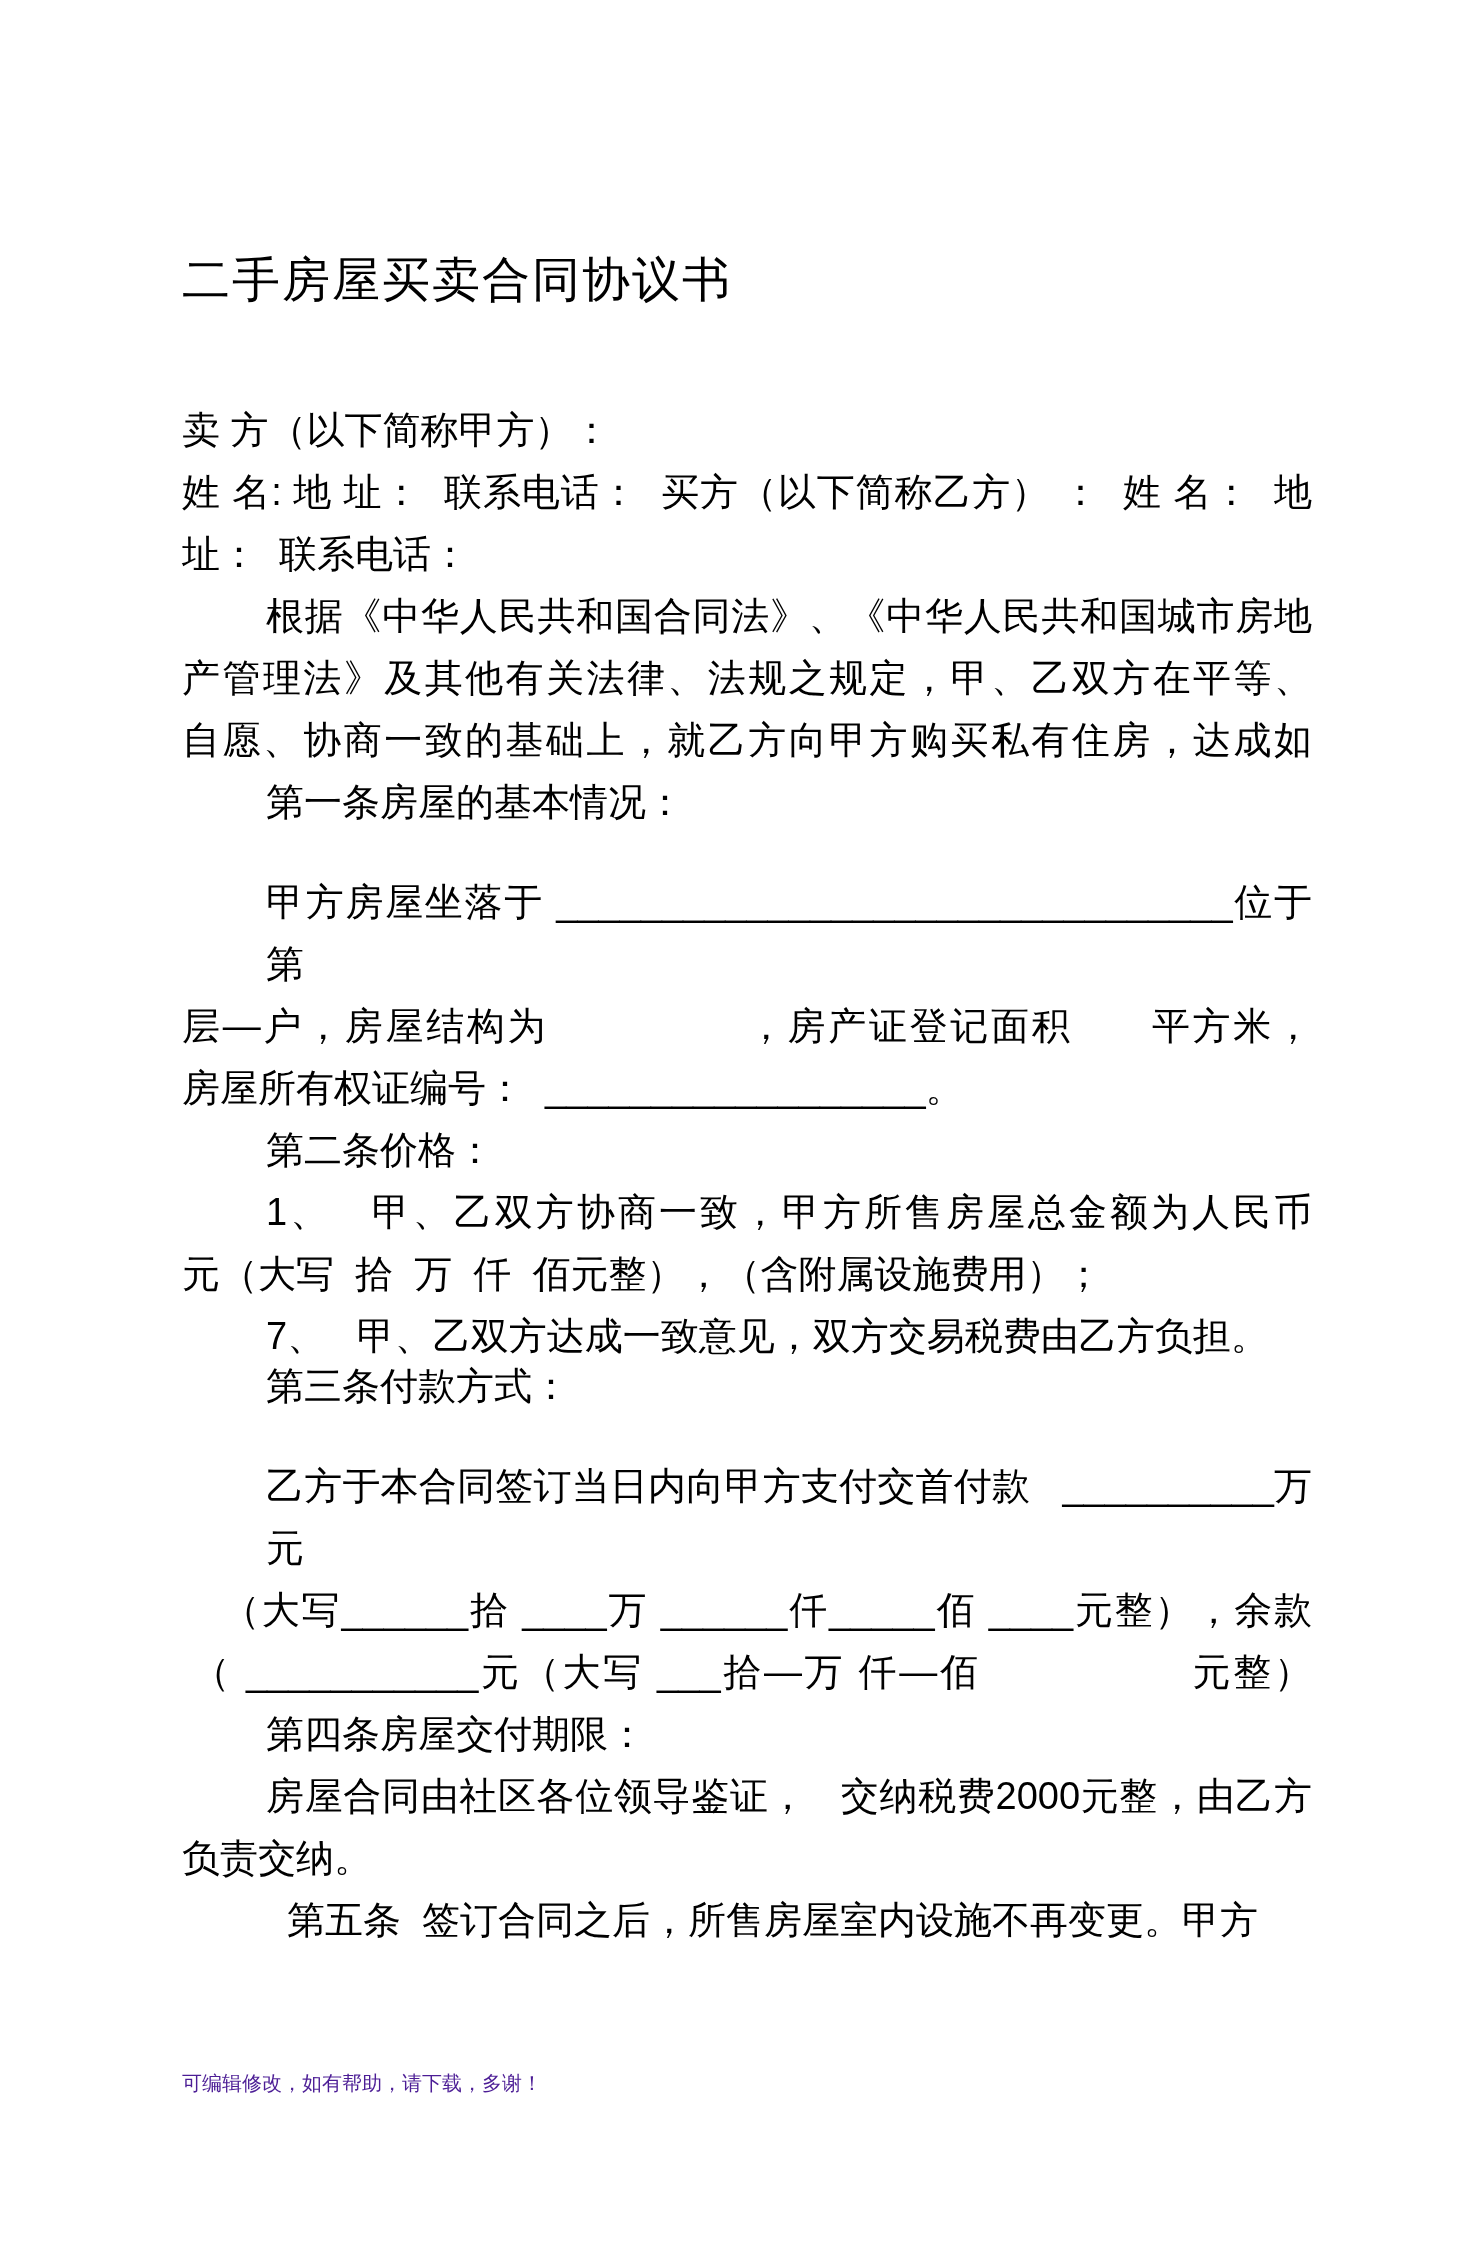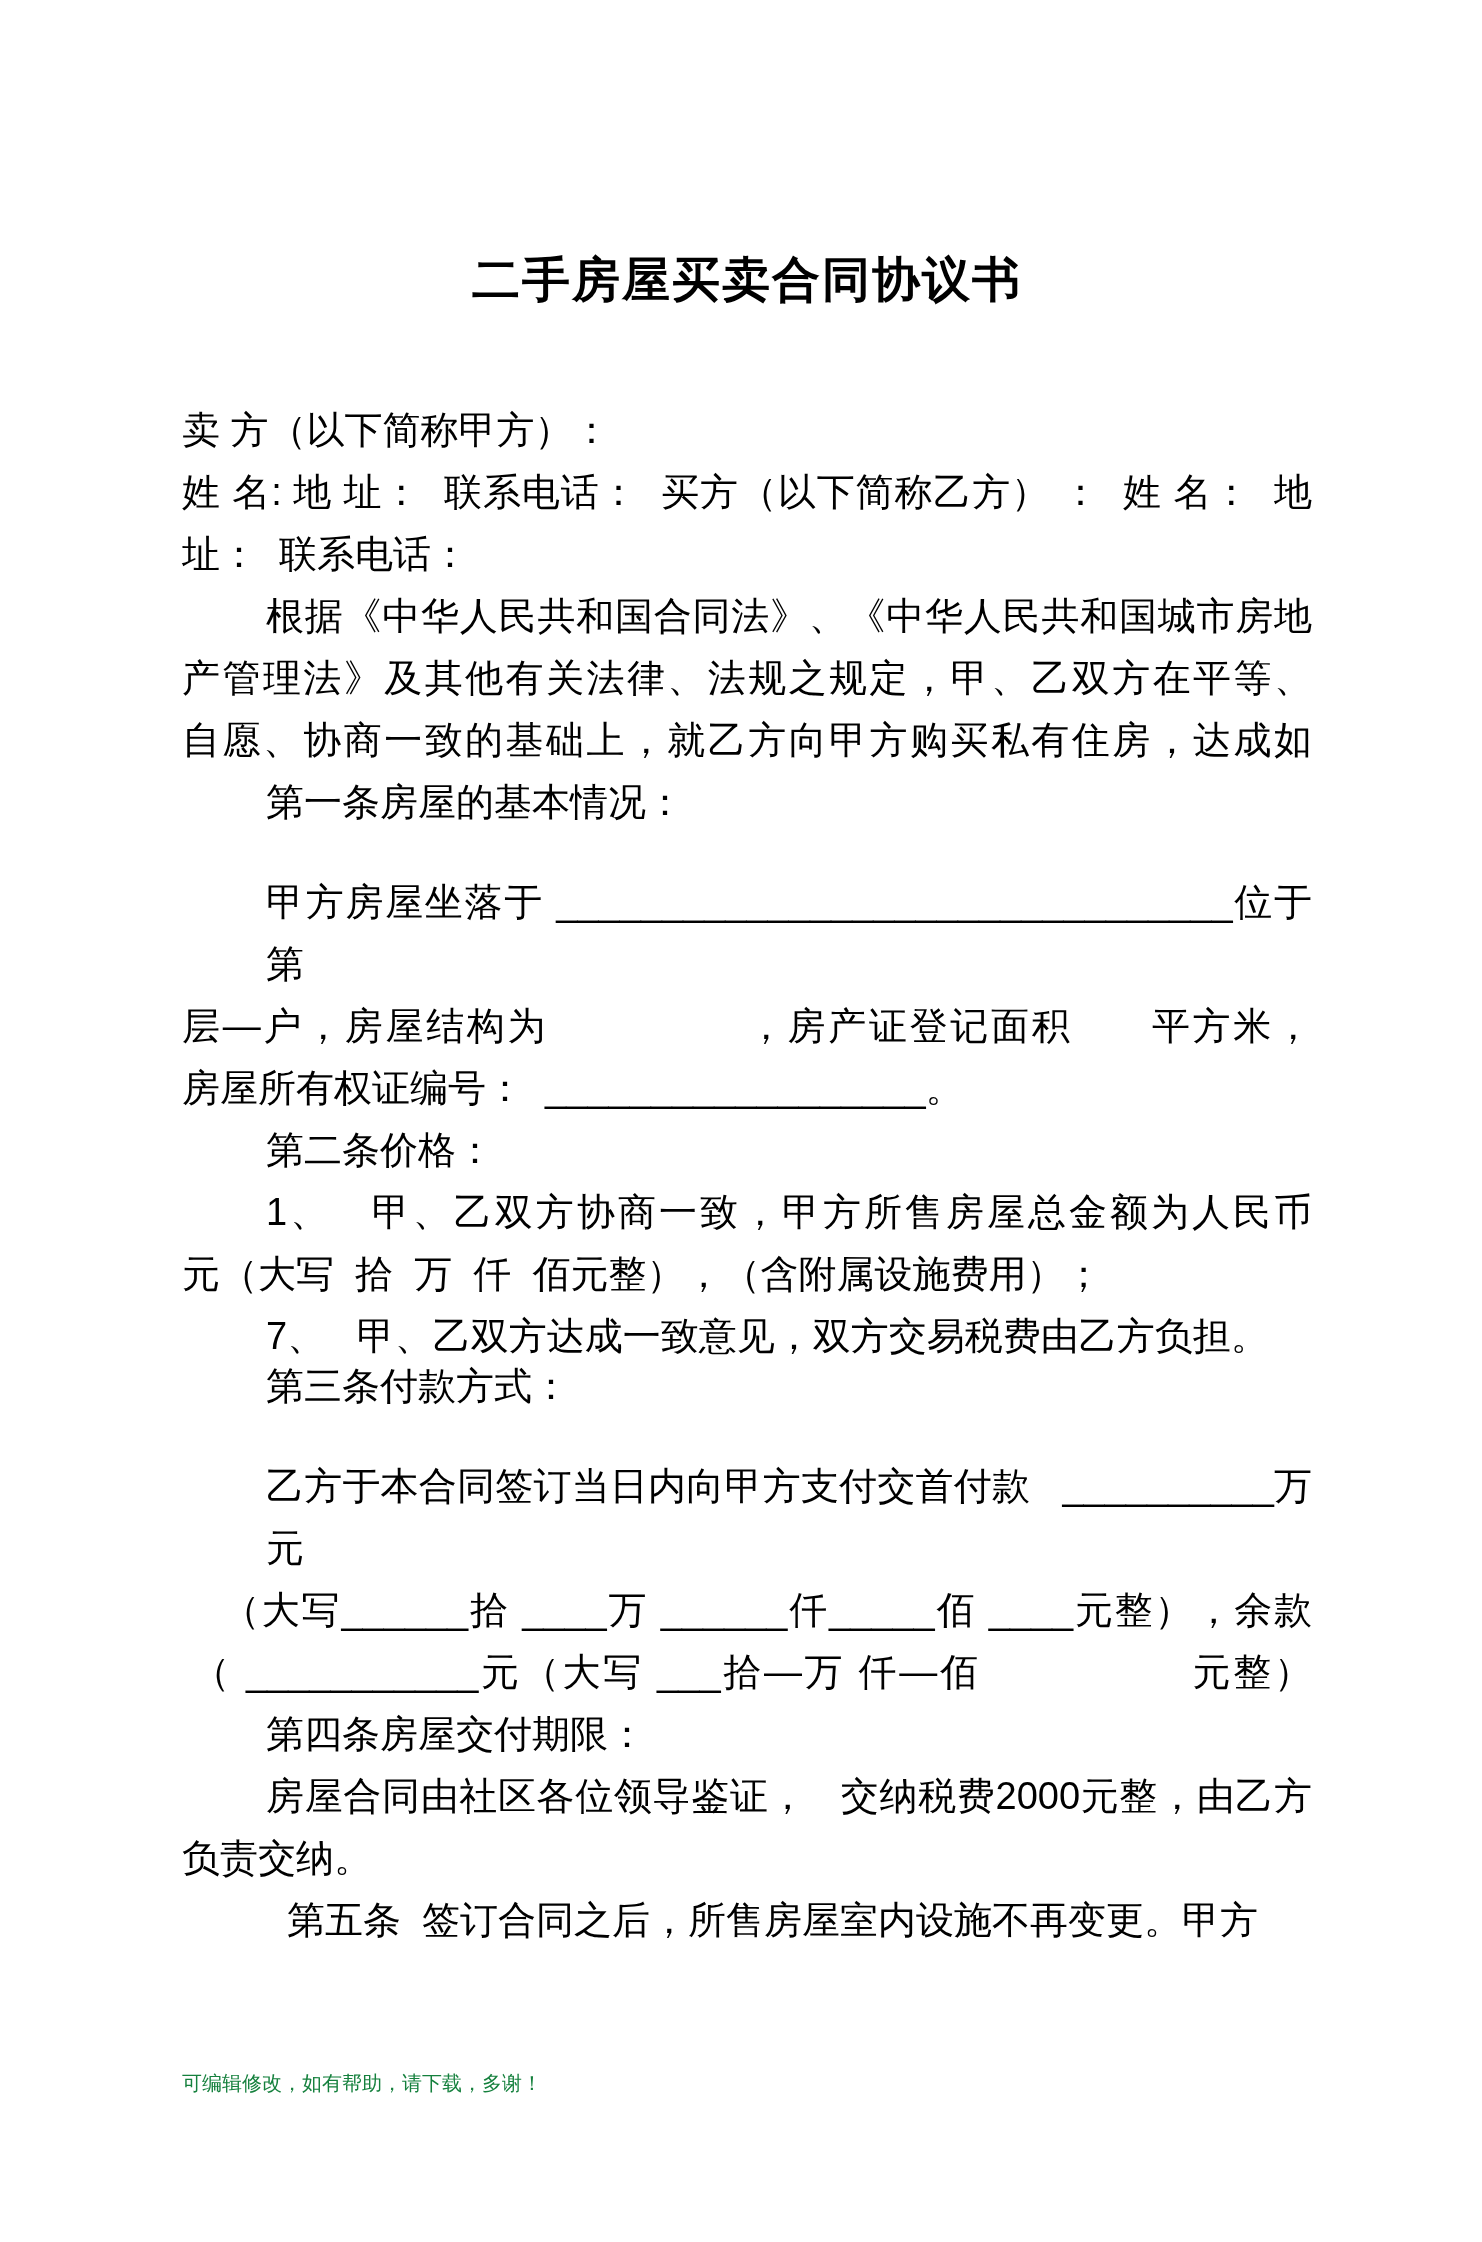--- a/index.html
+++ b/index.html
@@ -8,23 +8,22 @@
     width:1482px; height:2242px;
     background:#ffffff;
     box-sizing:border-box;
     padding:245px 170px 0 182px;
     font-family:"Liberation Sans","DejaVu Sans",sans-serif;
     color:#000000;
     overflow:hidden;
   }
   .doc-title {
     font-size:48px;
-    font-weight:bold;
+    font-weight:normal;
     line-height:70px;
-    text-align:center;
     white-space:pre;
     letter-spacing:2px;
   }
   .doc-body { margin-top:84px; }
   .line {
     font-size:38px;
     line-height:62px;
     white-space:pre-wrap;
   }
   .j { text-align:justify; text-align-last:justify; }
@@ -32,21 +31,21 @@
   .ind2 { padding-left:84px; }
   .ind3 { padding-left:105px; }
   .indh { padding-left:10px; }
   .tight { margin-top:-12px; }
   .loose { margin-top:38px; }
   .doc-footer {
     margin-top:122px;
     font-size:20px;
     line-height:21px;
     white-space:pre;
-    color:#15803d;
+    color:#4c1d95;
   }
 </style>
 </head>
 <body>
 
 <div class="page">
   <div class="doc-title">二手房屋买卖合同协议书</div>
 
   <div class="doc-body">
     <div class="line">卖 方（以下简称甲方）：</div>

